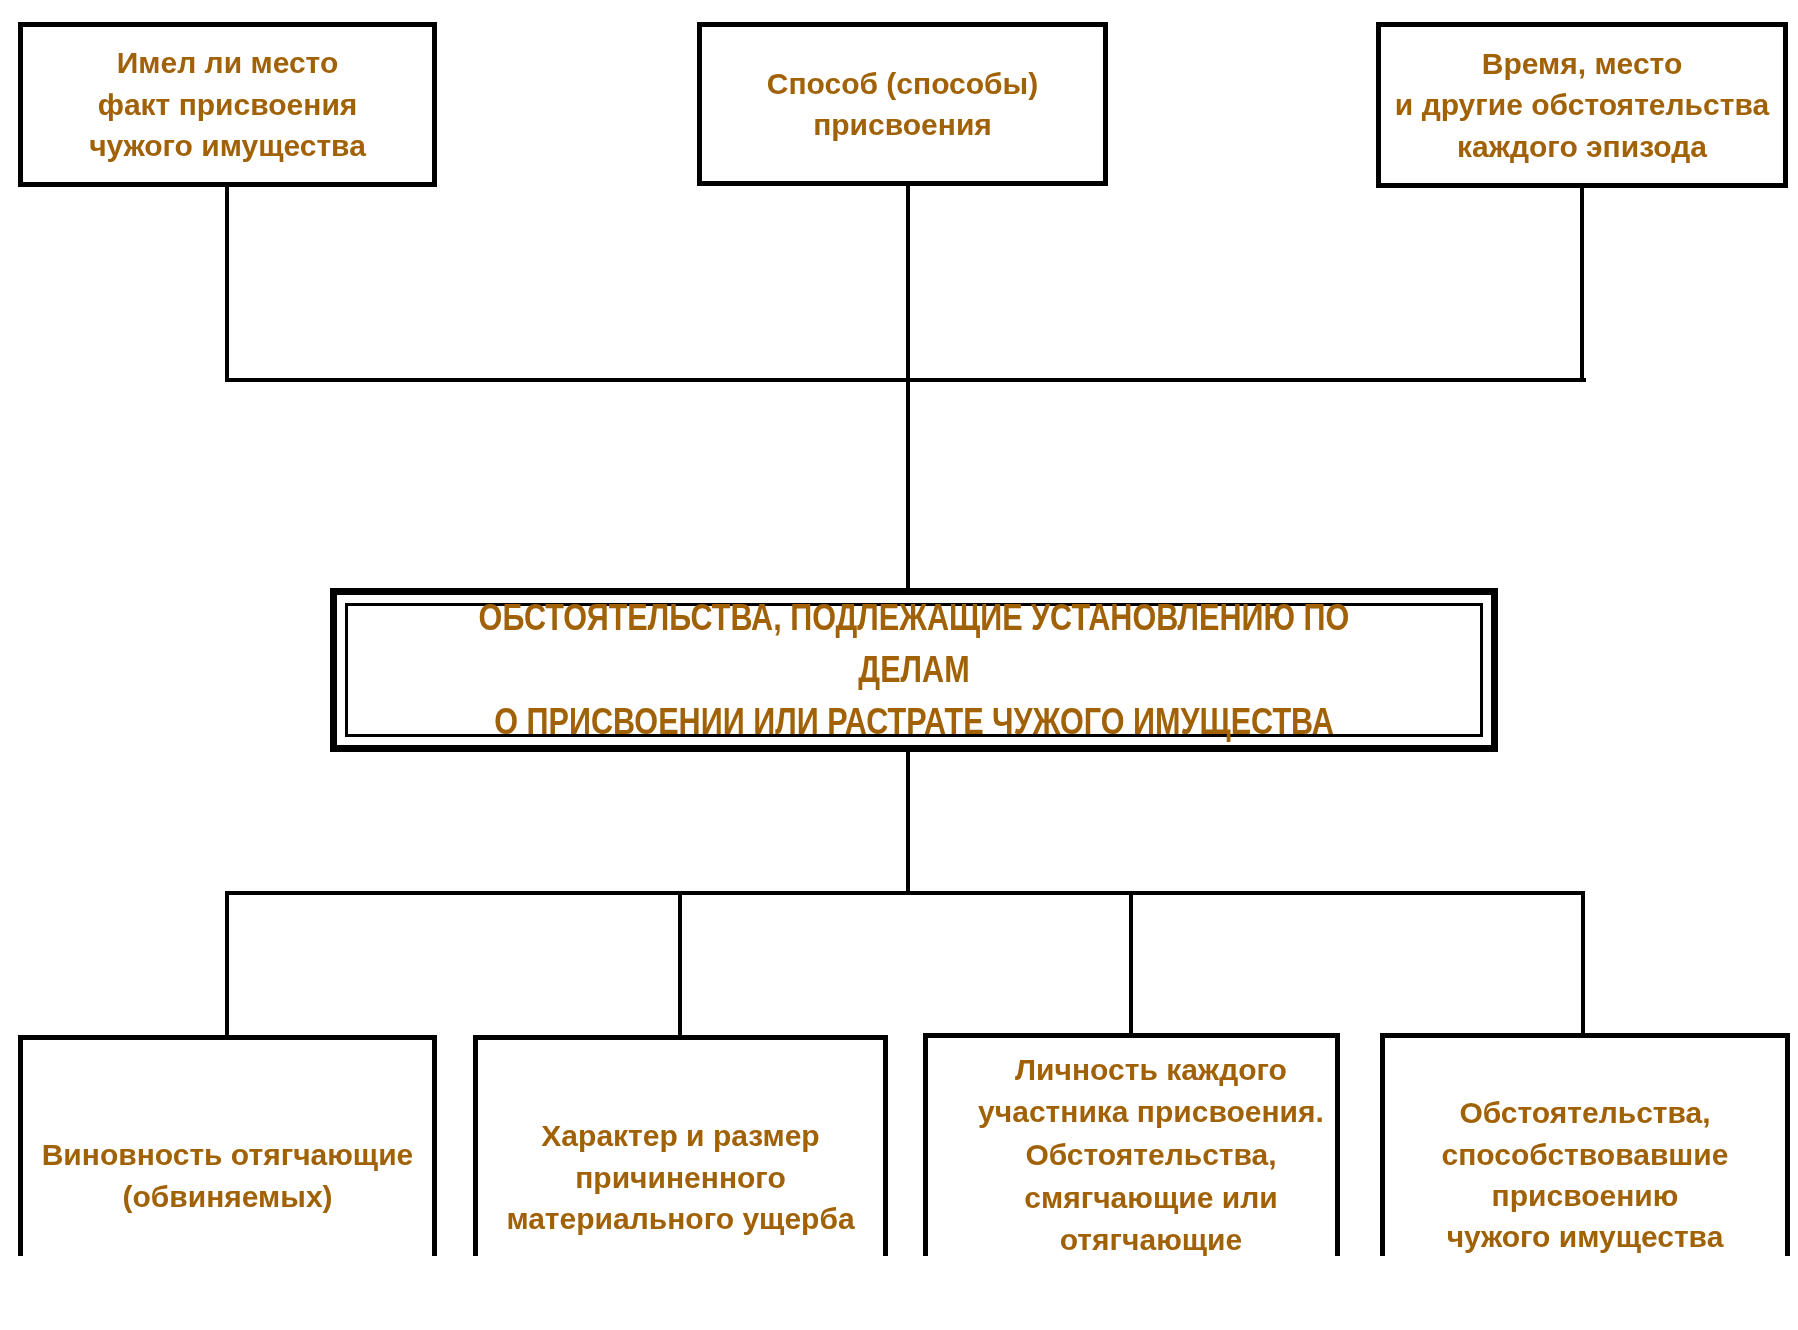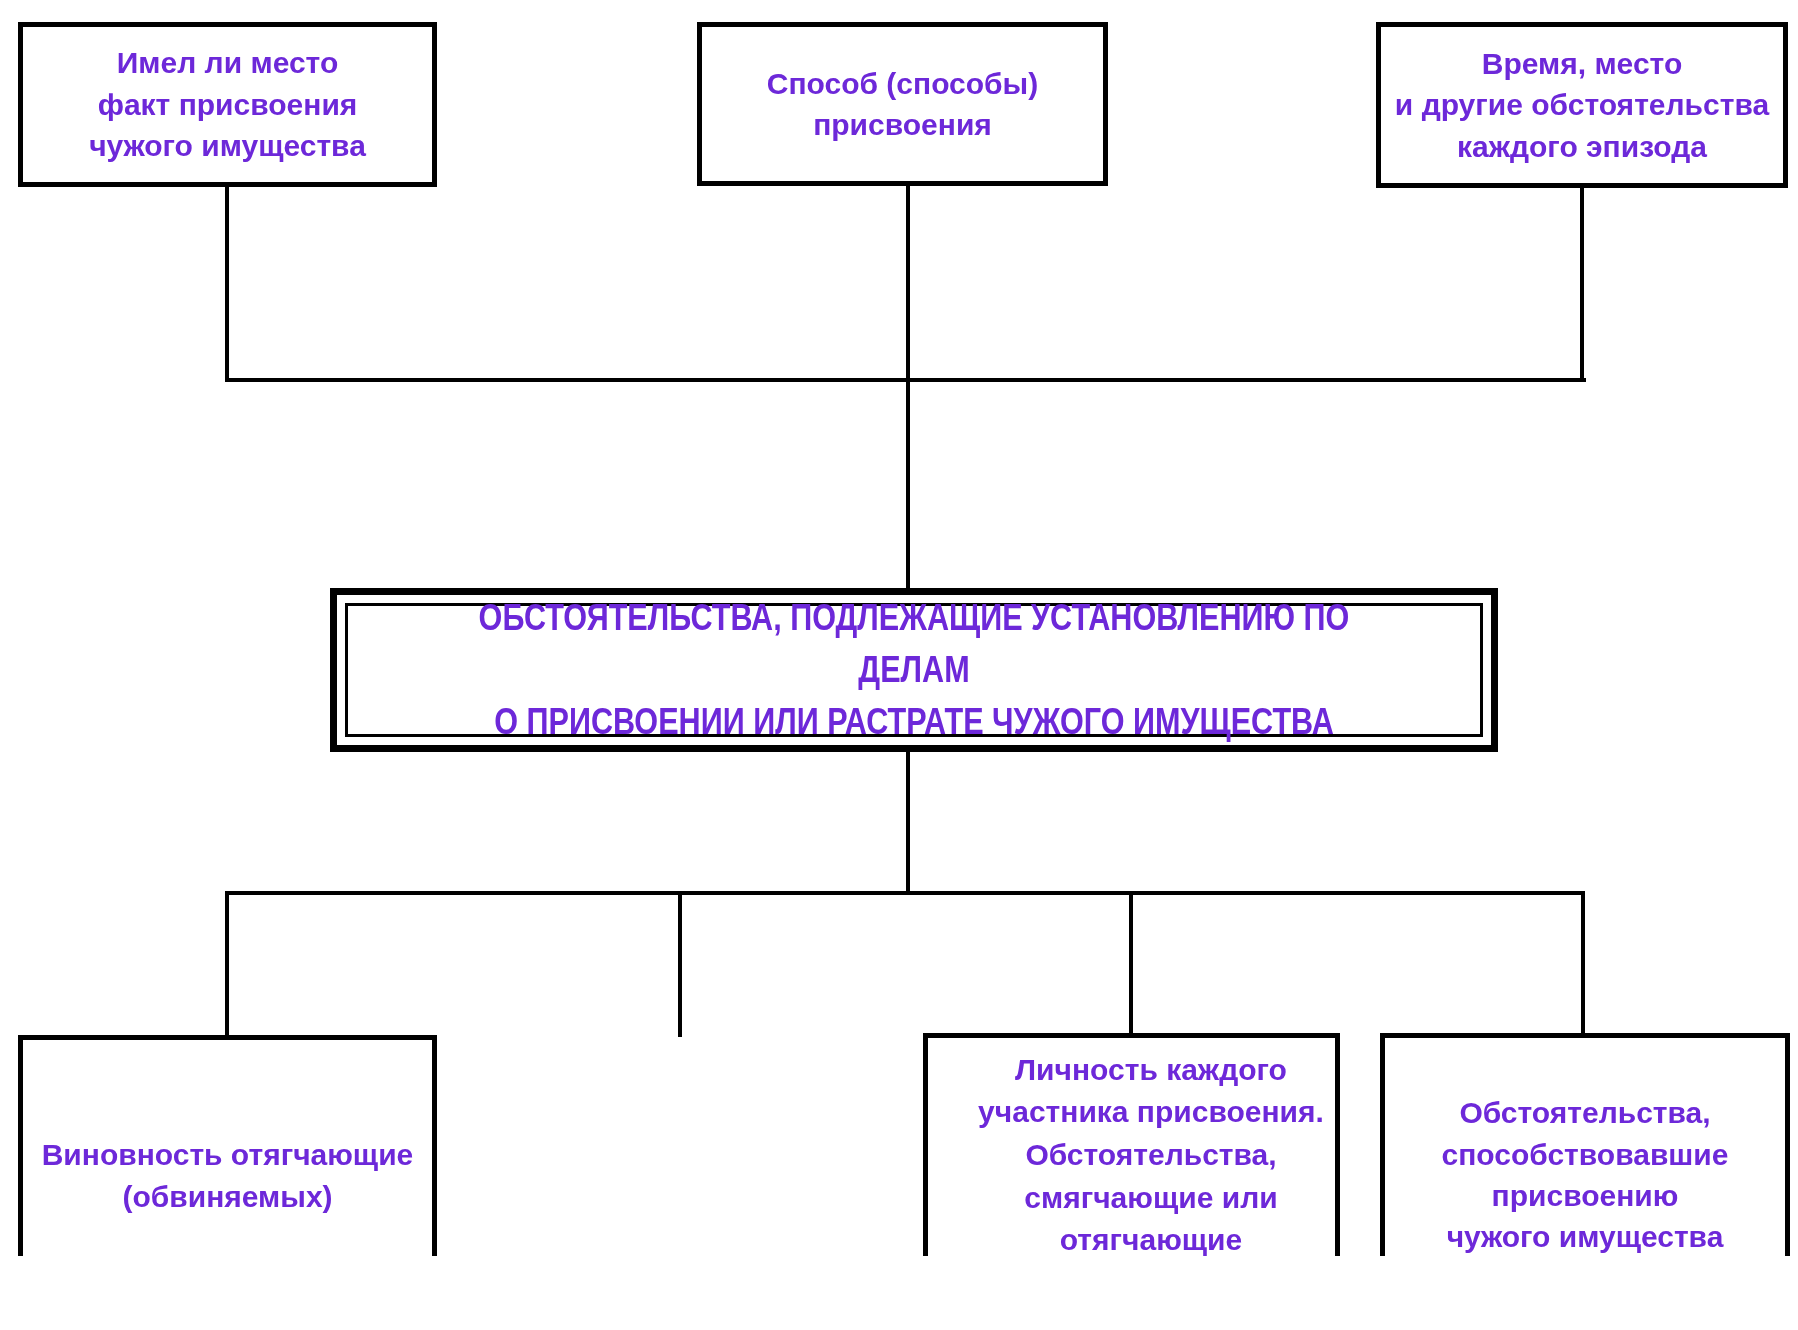--- a/index.html
+++ b/index.html
@@ -6,21 +6,21 @@
     margin: 0;
     padding: 0;
     background: #ffffff;
   }
   #canvas {
     position: relative;
     width: 1798px;
     height: 1256px;
     background: #ffffff;
     font-family: "Liberation Sans", sans-serif;
-    color: #6d28d9;
+    color: #a16207;
   }
   .box {
     position: absolute;
     box-sizing: border-box;
     border: 5px solid #000000;
     background: #ffffff;
     display: flex;
     align-items: center;
     justify-content: center;
     text-align: center;
@@ -123,20 +123,25 @@
   <div class="line" id="hline-2"></div>
   <div class="line" id="stub-b1"></div>
   <div class="line" id="stub-b2"></div>
   <div class="line" id="stub-b3"></div>
   <div class="line" id="stub-b4"></div>
 
   <div class="box" id="box-bot-1">
     <span class="label">Виновность отягчающие
 (обвиняемых)</span>
   </div>
+  <div class="box" id="box-bot-2">
+    <span class="label">Характер и размер
+причиненного
+материального ущерба</span>
+  </div>
   <div class="box" id="box-bot-3">
     <span class="label">Личность каждого
 участника присвоения.
 Обстоятельства,
 смягчающие или
 отягчающие
 ответственность</span>
   </div>
   <div class="box" id="box-bot-4">
     <span class="label">Обстоятельства,

